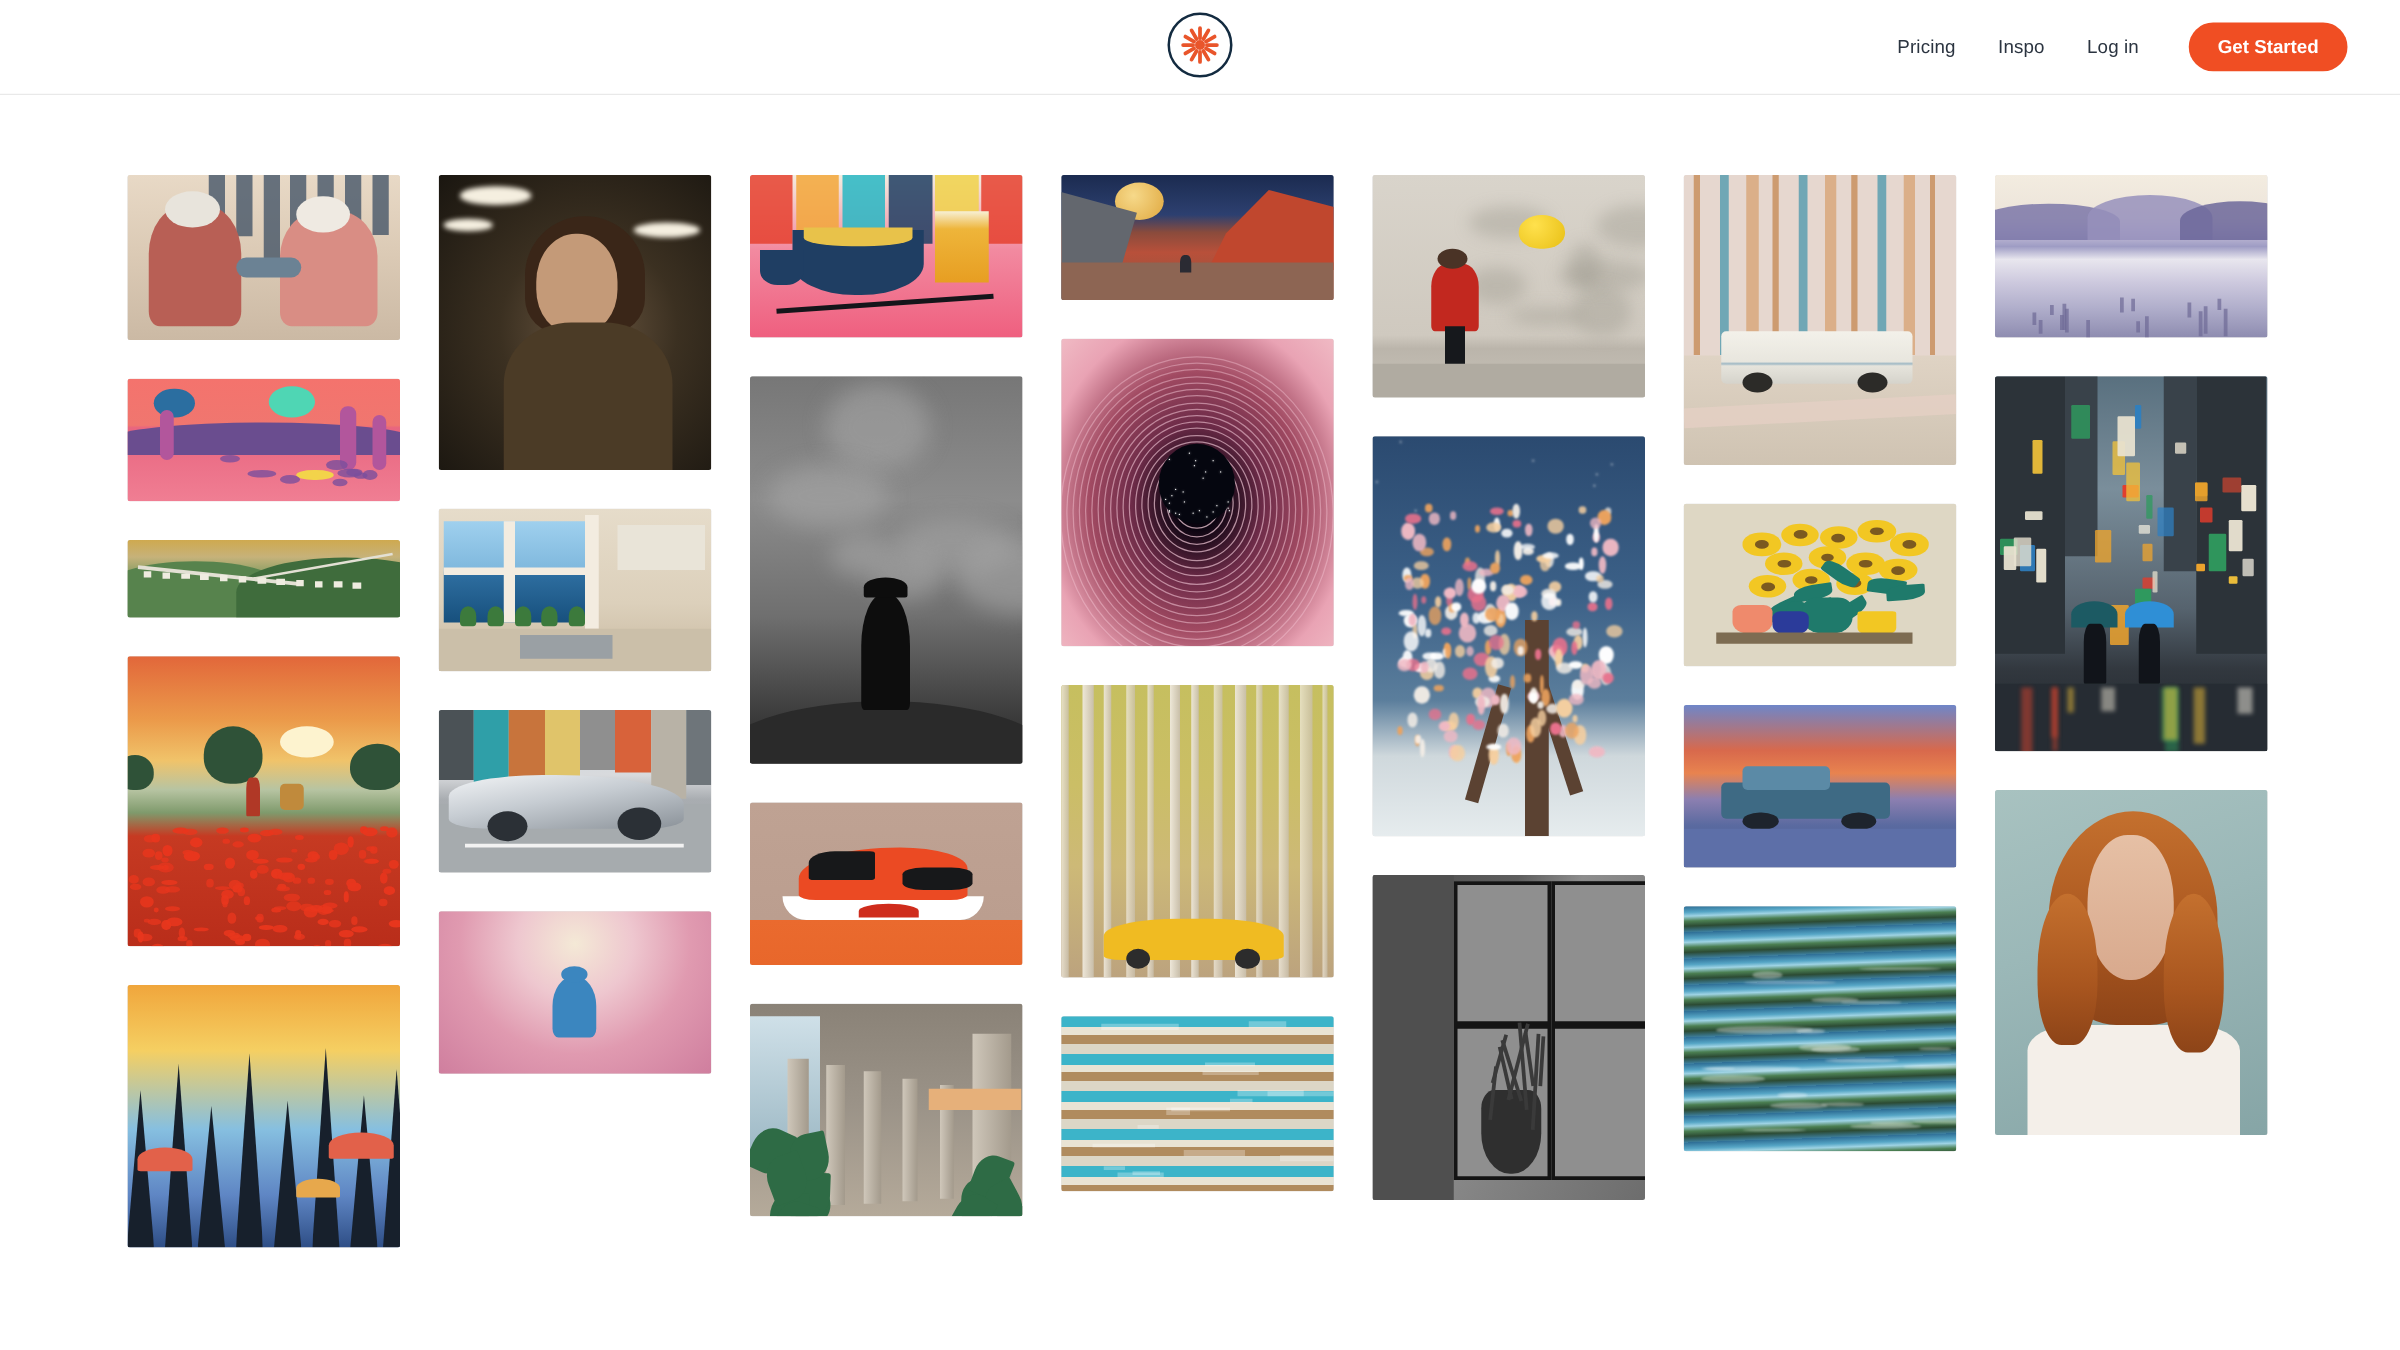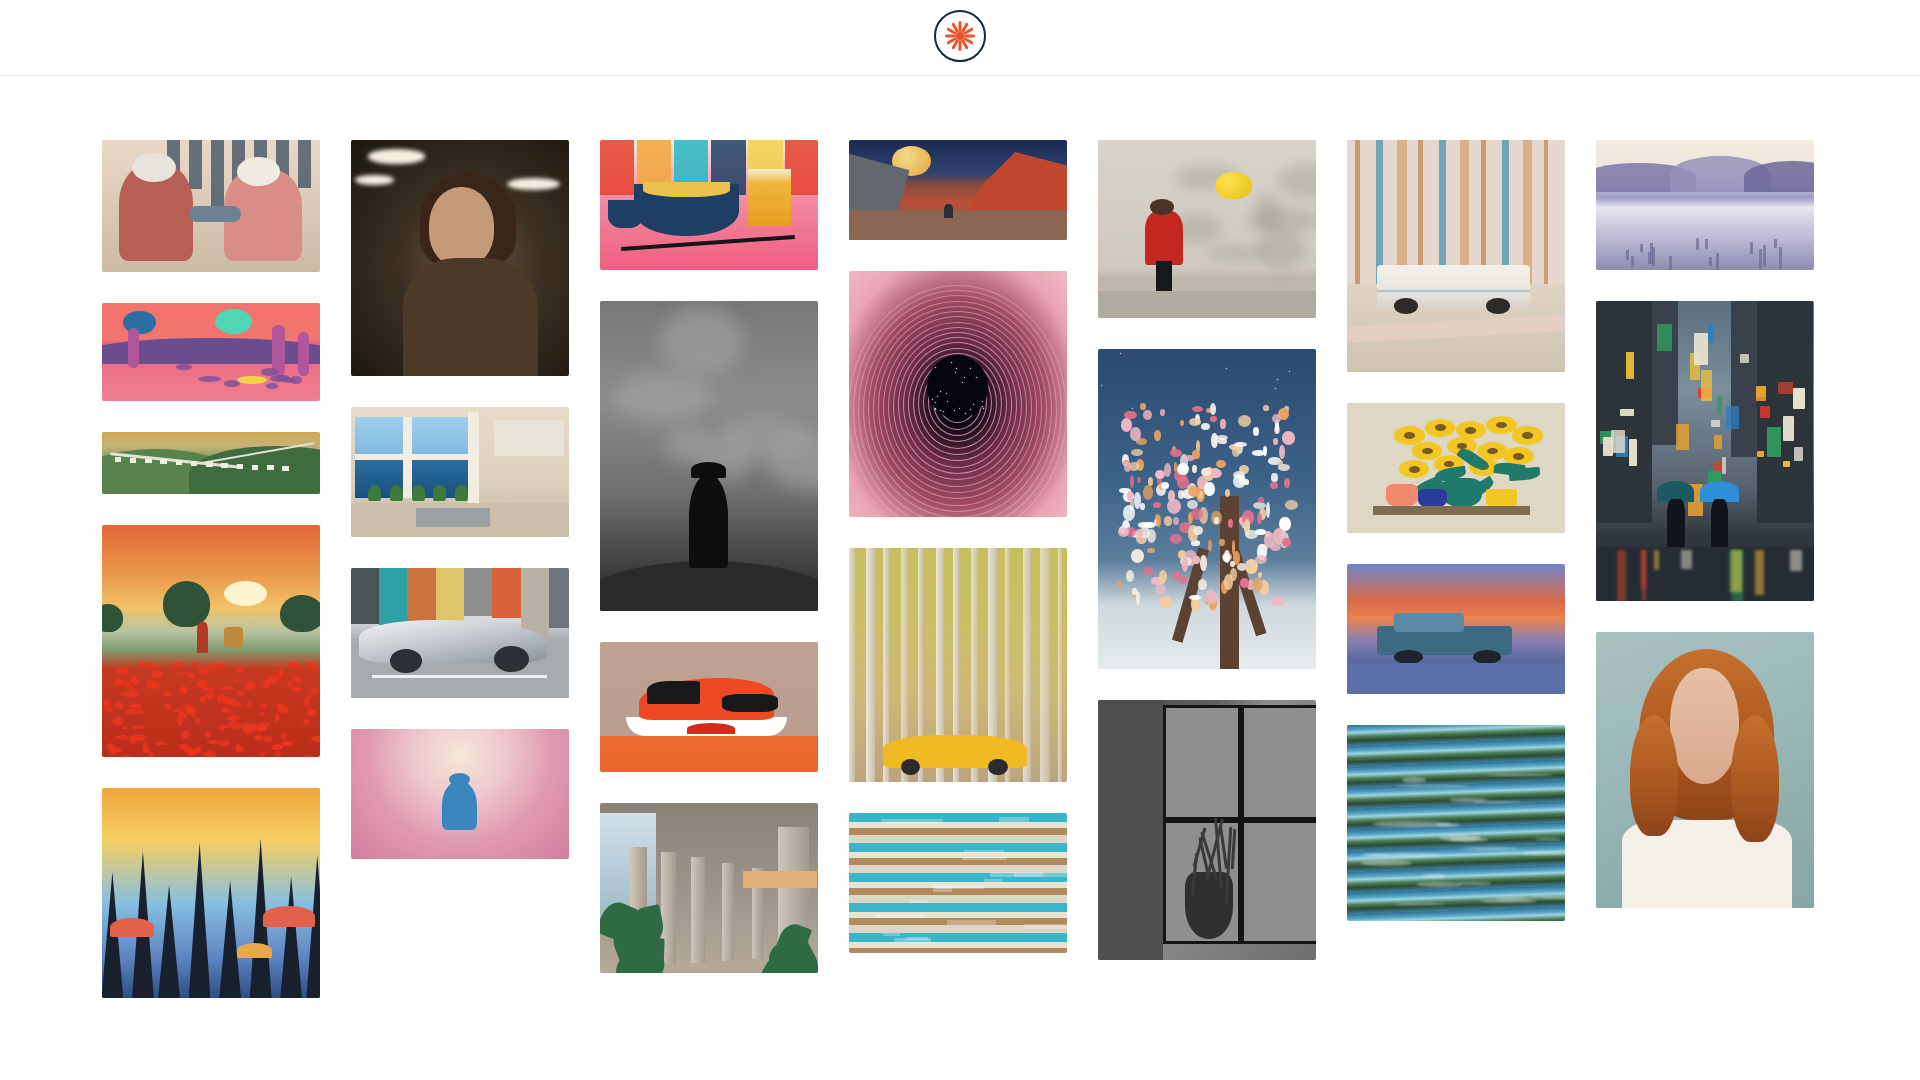--- a/index.html
+++ b/index.html
@@ -287,20 +287,26 @@
           <i style="transform: translate(-50%, 0px) rotate(210deg) translateY(-15px);"></i>
           <i style="transform: translate(-50%, 0px) rotate(240deg) translateY(-15px);"></i>
           <i style="transform: translate(-50%, 0px) rotate(270deg) translateY(-15px);"></i>
           <i style="transform: translate(-50%, 0px) rotate(300deg) translateY(-15px);"></i>
           <i style="transform: translate(-50%, 0px) rotate(330deg) translateY(-15px);"></i>
         </div>
       <div class="logo-core"></div>
     </div>
   </div>
 
+  <nav class="nav-right">
+    <a class="nav-link">Pricing</a>
+    <a class="nav-link">Inspo</a>
+    <a class="nav-link">Log in</a>
+    <button class="cta-button">Get Started</button>
+  </nav>
 
 </header>
 
 <main class="gallery-wrap">
   <div class="masonry" id="masonry">
       <div class="masonry-col">
         <div class="tile" title="Halftone comic illustration of two elderly women holding hands" aria-label="Halftone comic illustration of two elderly women holding hands" style="height: 132px;">
           <div class="art a-elders">
             <div class="bldg" style="left: 30%; top: 0px; width: 6%; height: 54.5491%;"></div>
             <div class="bldg" style="left: 40%; top: 0px; width: 6%; height: 37.1335%;"></div>

